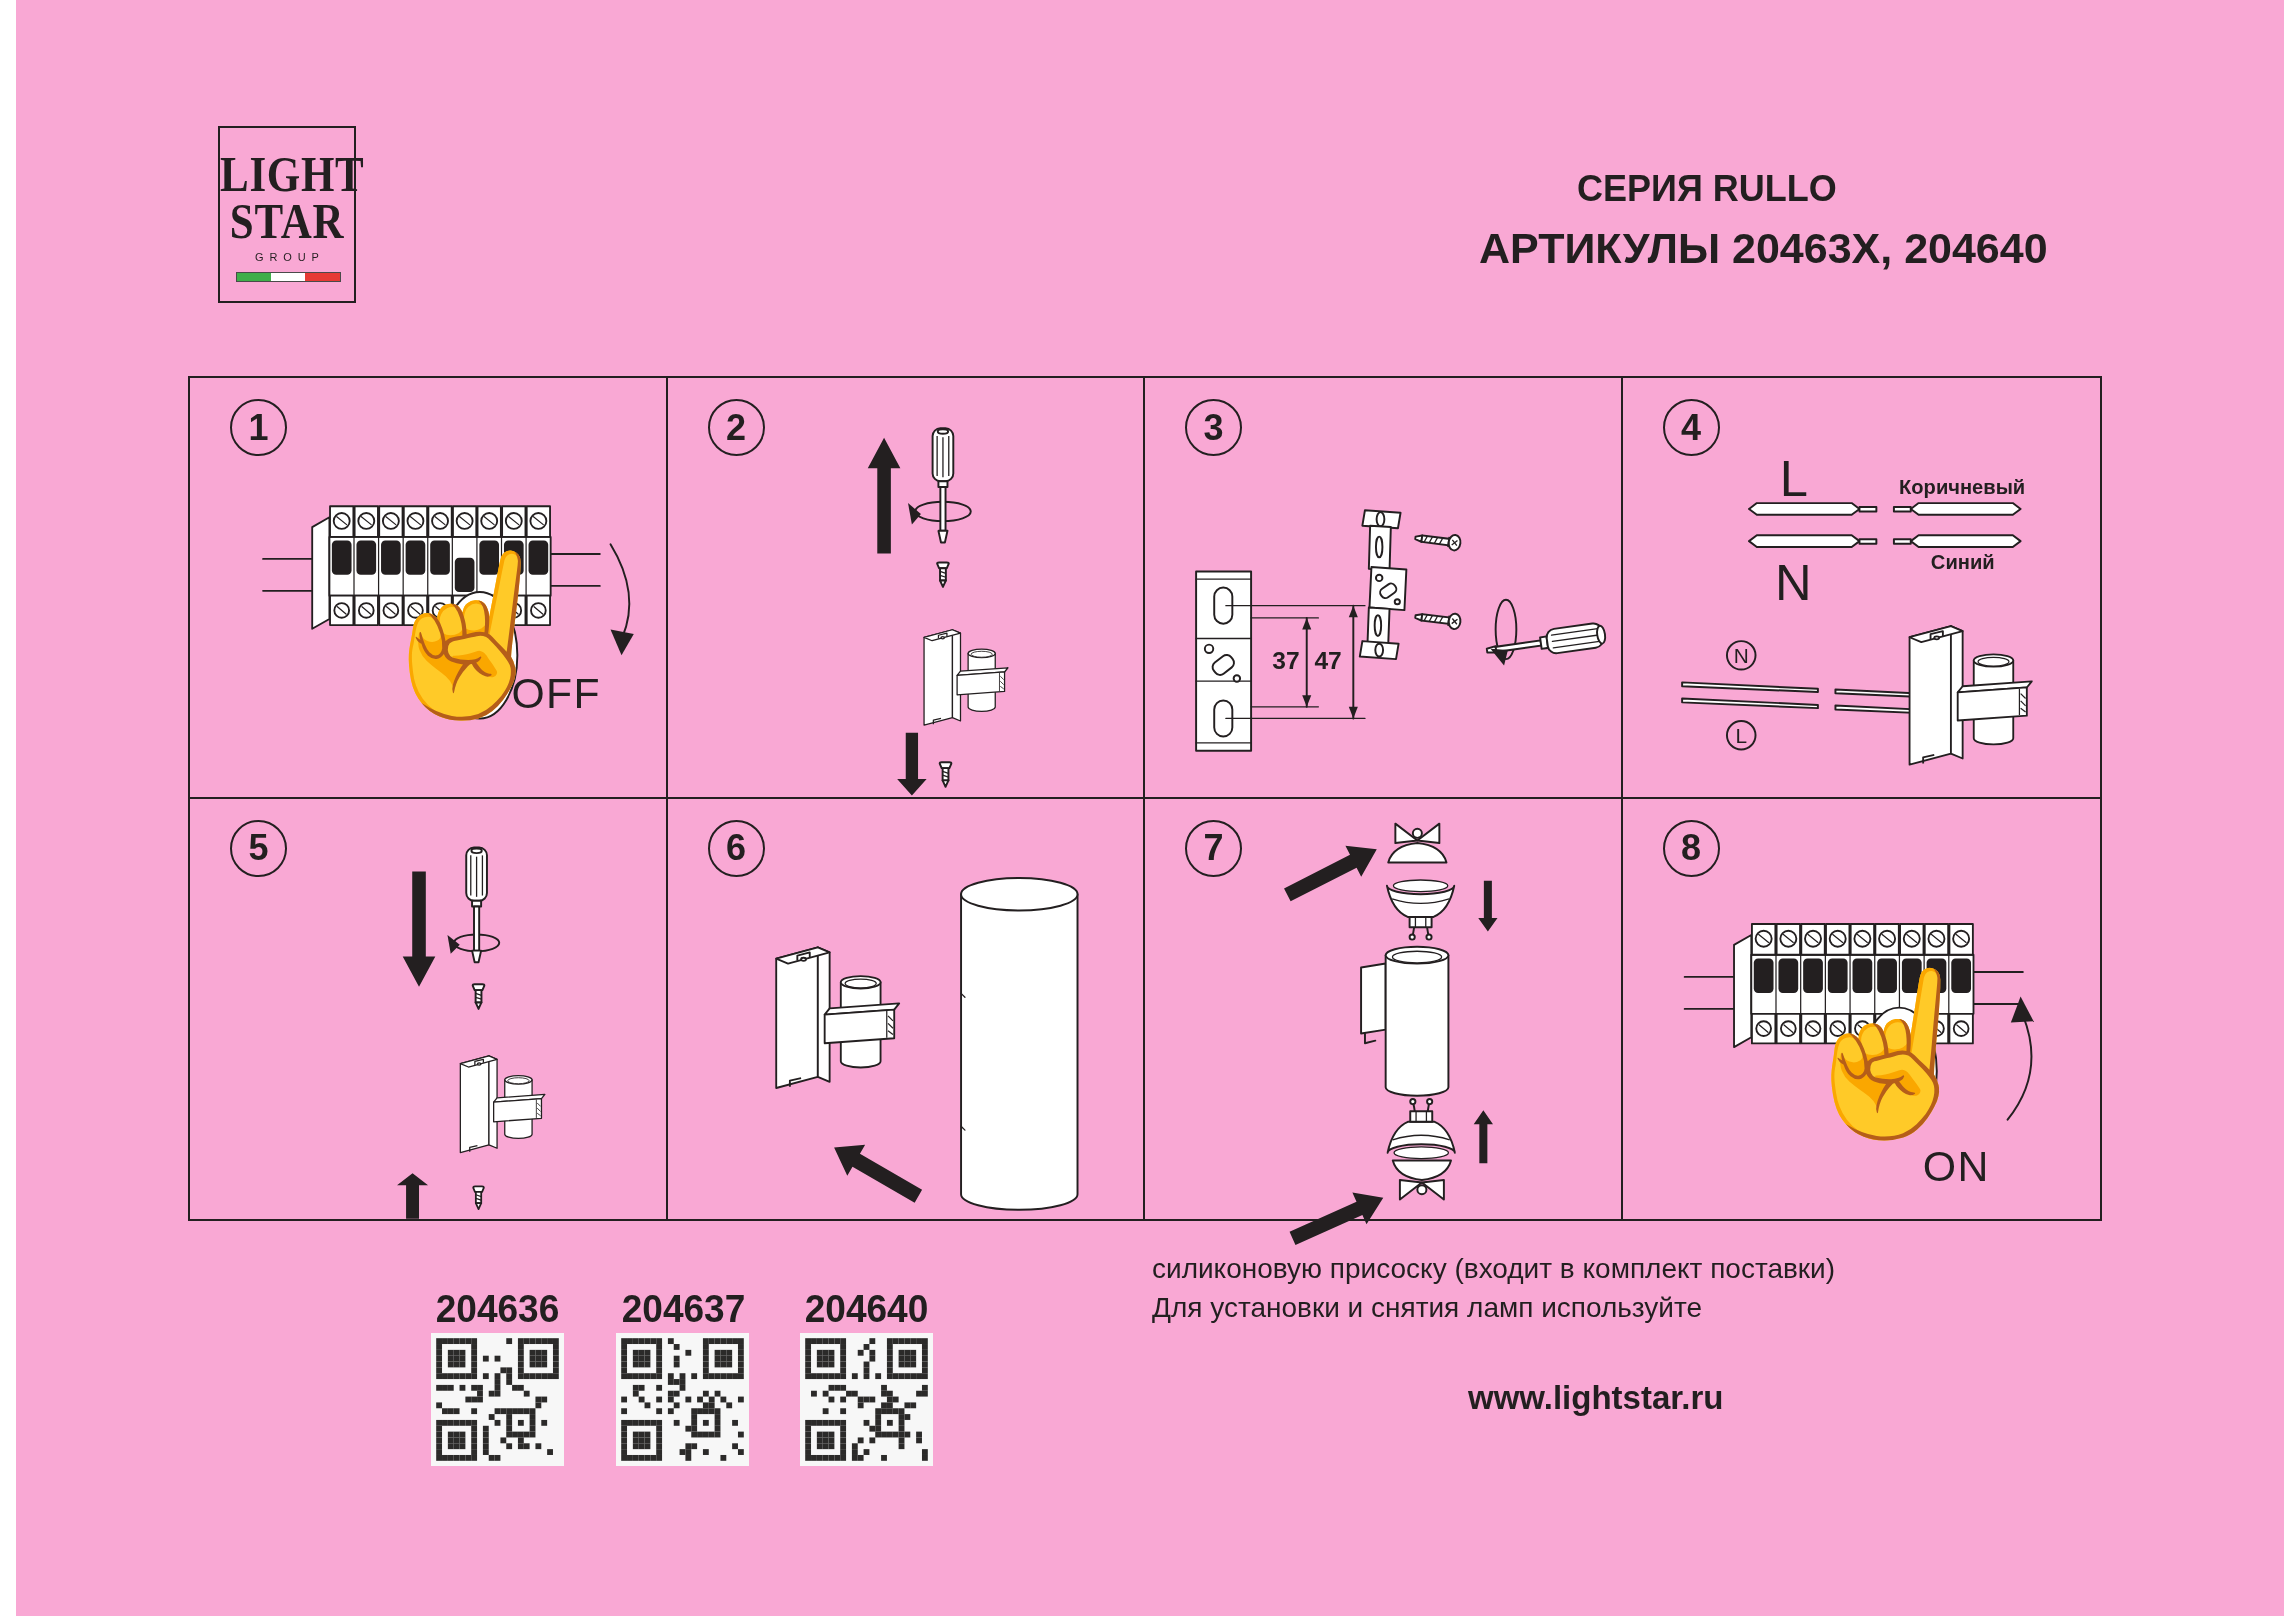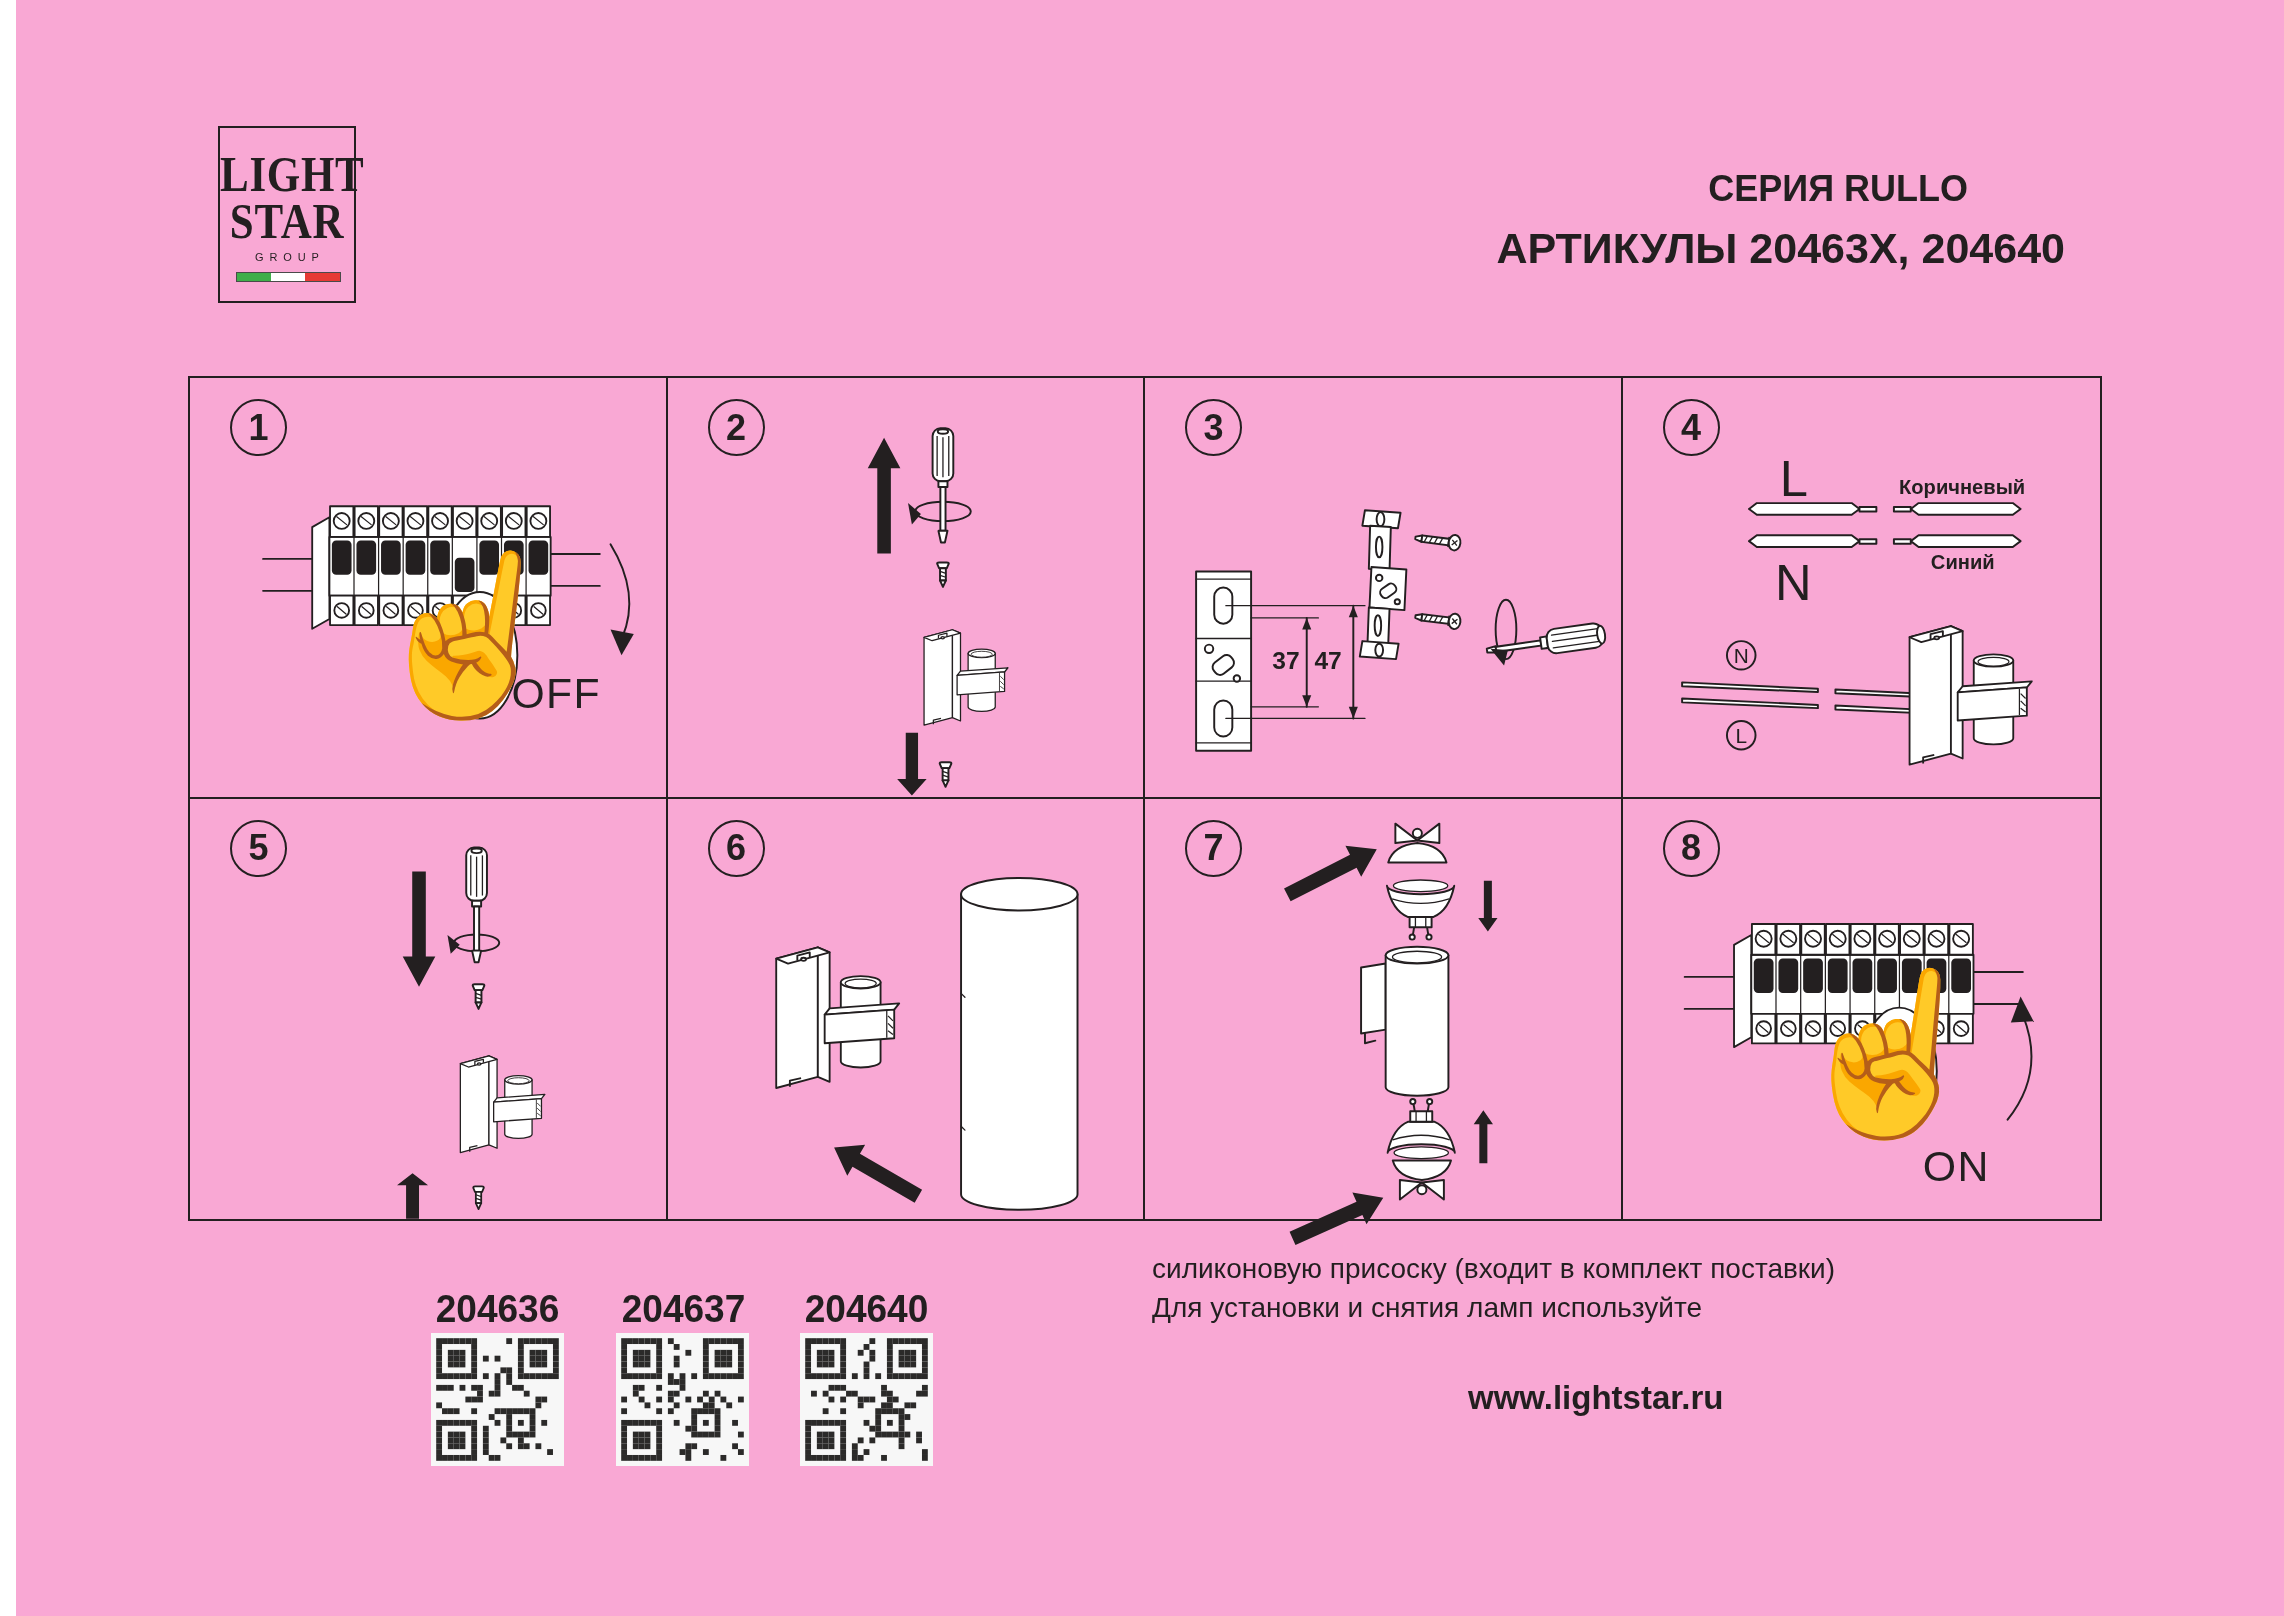--- a/index.html
+++ b/index.html
@@ -10,23 +10,23 @@
             border:2px solid #231f20;box-sizing:border-box;text-align:center;}
   .logo-words{margin-top:23.4px;font-family:"Liberation Serif",serif;font-weight:bold;
               font-size:43px;line-height:40px;letter-spacing:0.7px;transform:scaleY(1.18);
               transform-origin:top center;}
   .logo-group{margin-top:19.5px;font-size:11px;letter-spacing:5.9px;text-indent:5.9px;font-weight:400;}
   .logo-flag{position:absolute;left:15.6px;bottom:19.5px;width:103px;height:7.8px;
              border:1.3px solid #4a4a4a;display:flex;}
   .flag-seg{flex:1;height:100%;}
   .title{position:absolute;left:426px;top:160px;font-size:48px;font-weight:bold;
          line-height:57px;letter-spacing:0;}
-  .series{position:absolute;left:1561px;top:168px;width:391px;text-align:right;
+  .series{position:absolute;left:1561px;top:168px;width:391px;text-align:left;
           font-size:36px;font-weight:bold;}
-  .articles{position:absolute;left:1463px;top:224px;width:586px;text-align:right;
+  .articles{position:absolute;left:1463px;top:224px;width:586px;text-align:left;
             font-size:43px;font-weight:bold;}
   
   .grid{position:absolute;left:172px;top:376px;width:1914px;height:845px;
         border:2px solid #231f20;box-sizing:border-box;display:grid;
         grid-template-columns:repeat(4,1fr);grid-template-rows:repeat(2,1fr);}
   .cell{position:relative;border-right:2px solid #231f20;border-bottom:2px solid #231f20;}
   .cell:nth-child(4n){border-right:none;}
   .cell:nth-child(n+5){border-bottom:none;}
   .step-circle{position:absolute;left:40px;top:21px;width:57px;height:57px;border-radius:50%;
                border:2.6px solid #231f20;box-sizing:border-box;display:flex;align-items:center;

